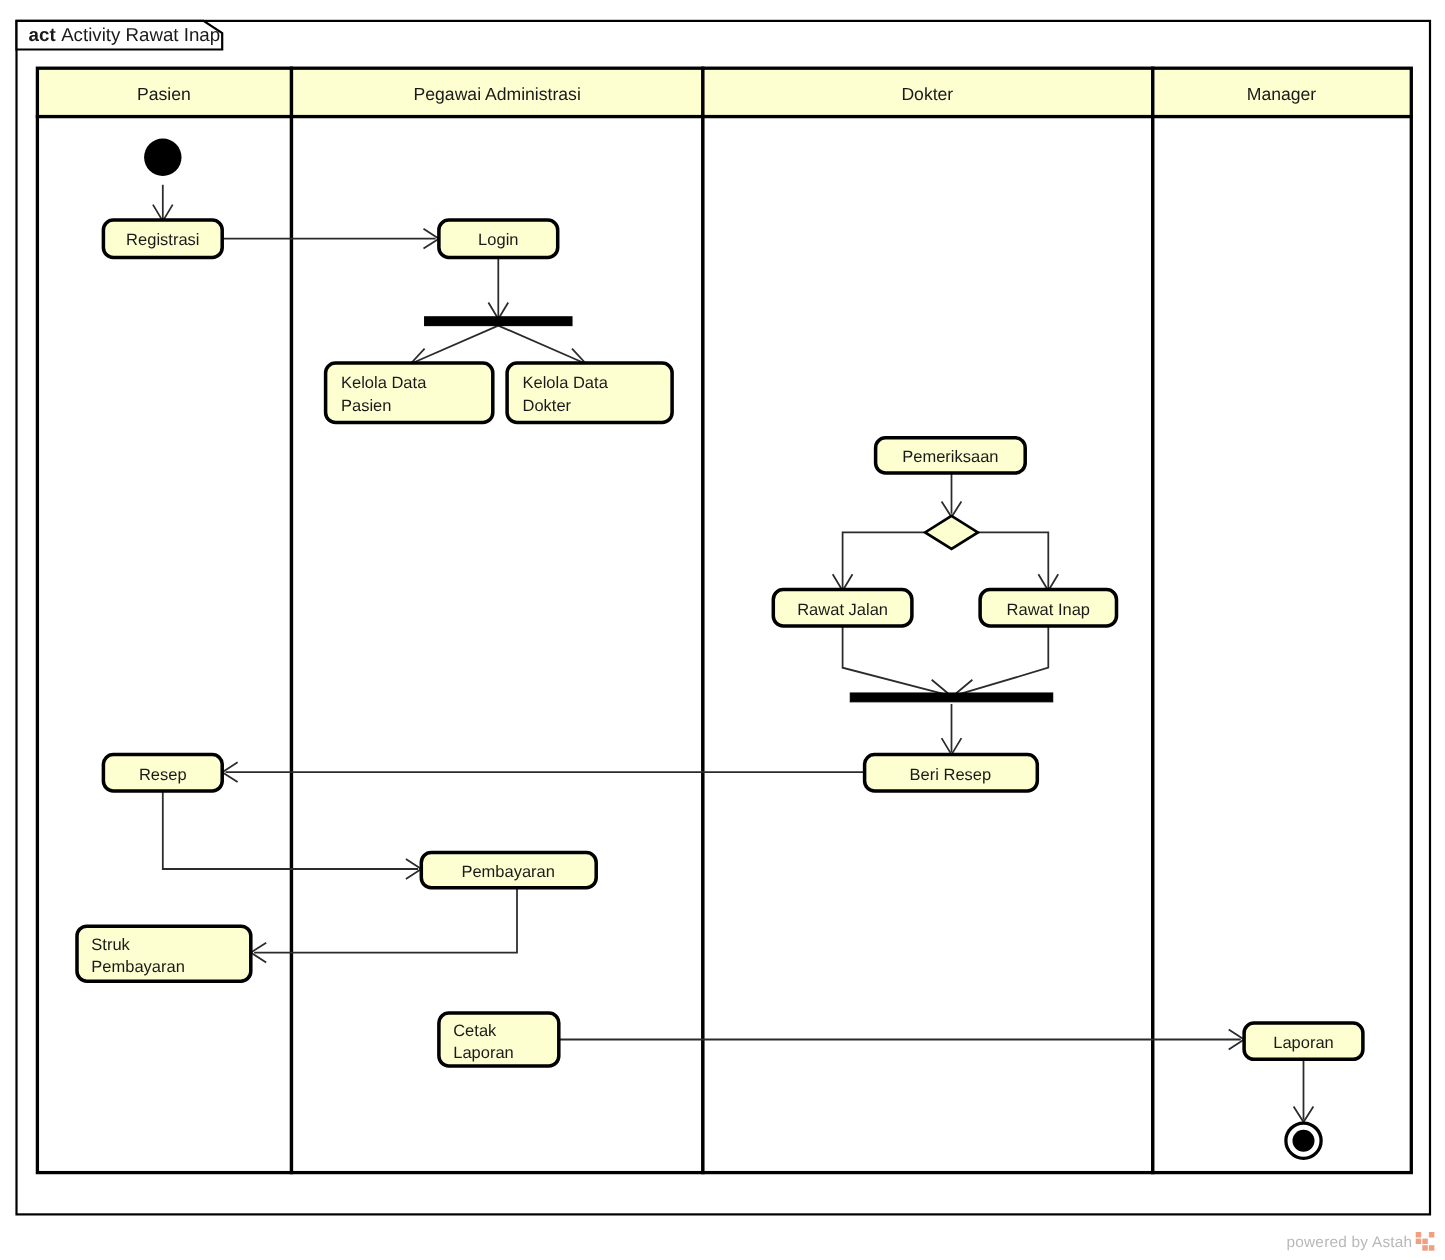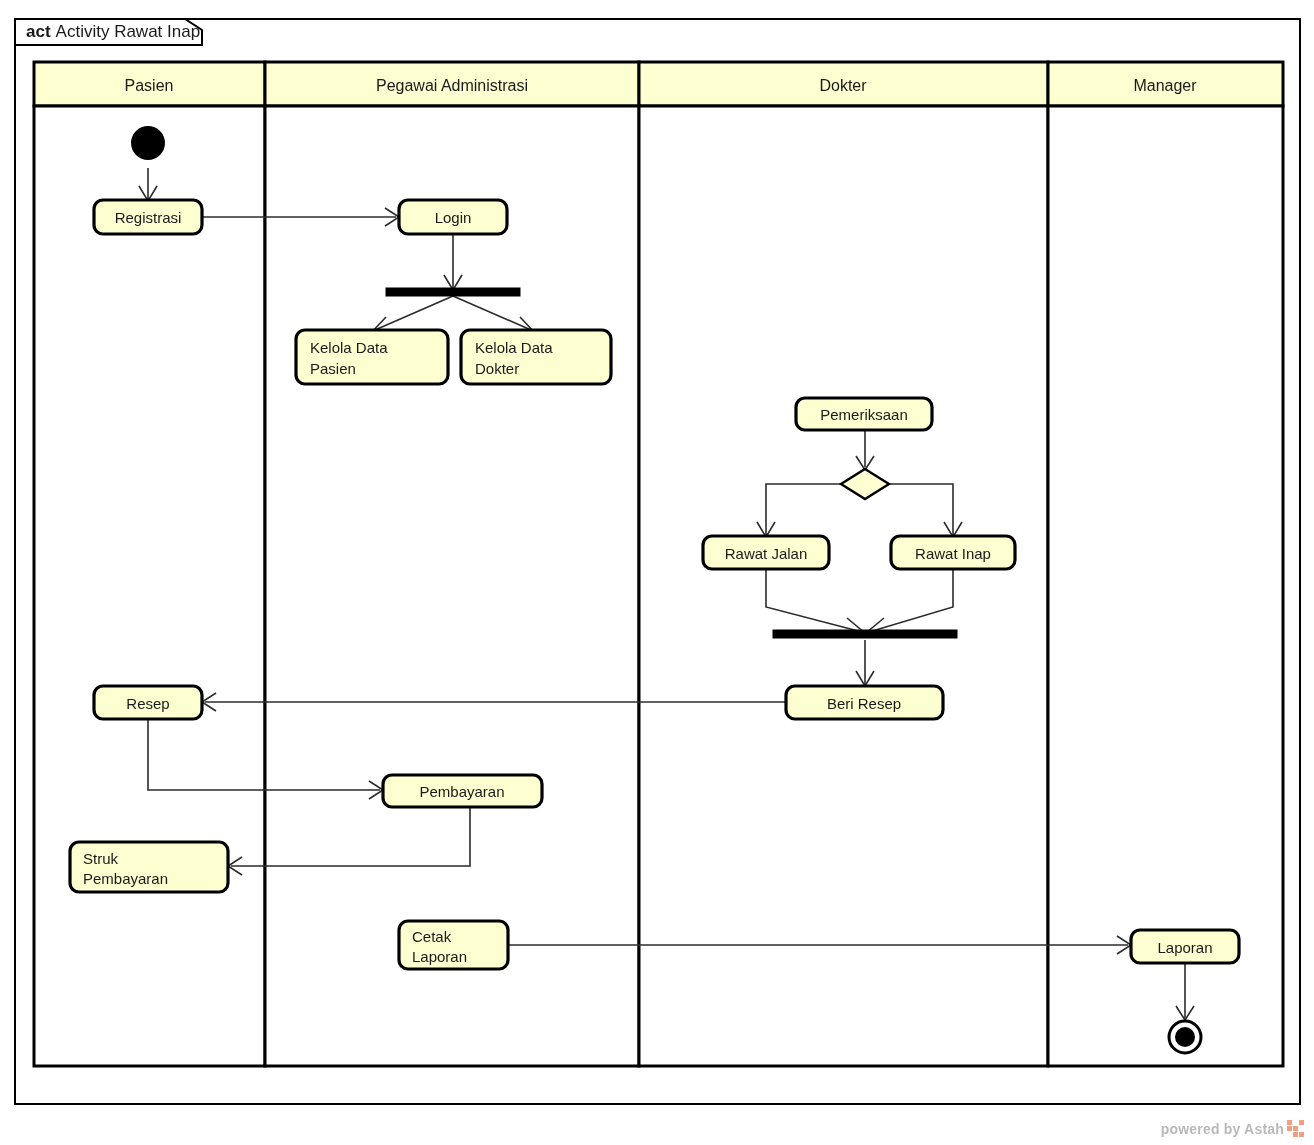--- a/index.html
+++ b/index.html
@@ -116,21 +116,21 @@
     position: absolute;
     right: 10px;
     bottom: 8px;
     display: flex;
     align-items: center;
     gap: 2px;
   }
   .watermark-text {
     font-family: "Liberation Sans", sans-serif;
     font-size: 14px;
-    font-weight: bold;
+    font-weight: normal;
     color: #b9b9b9;
     letter-spacing: 0.2px;
   }
   .watermark-logo {
     width: 17px;
     height: 17px;
     display: grid;
     grid-template-columns: repeat(3, 1fr);
     grid-template-rows: repeat(3, 1fr);
     gap: 1px;

